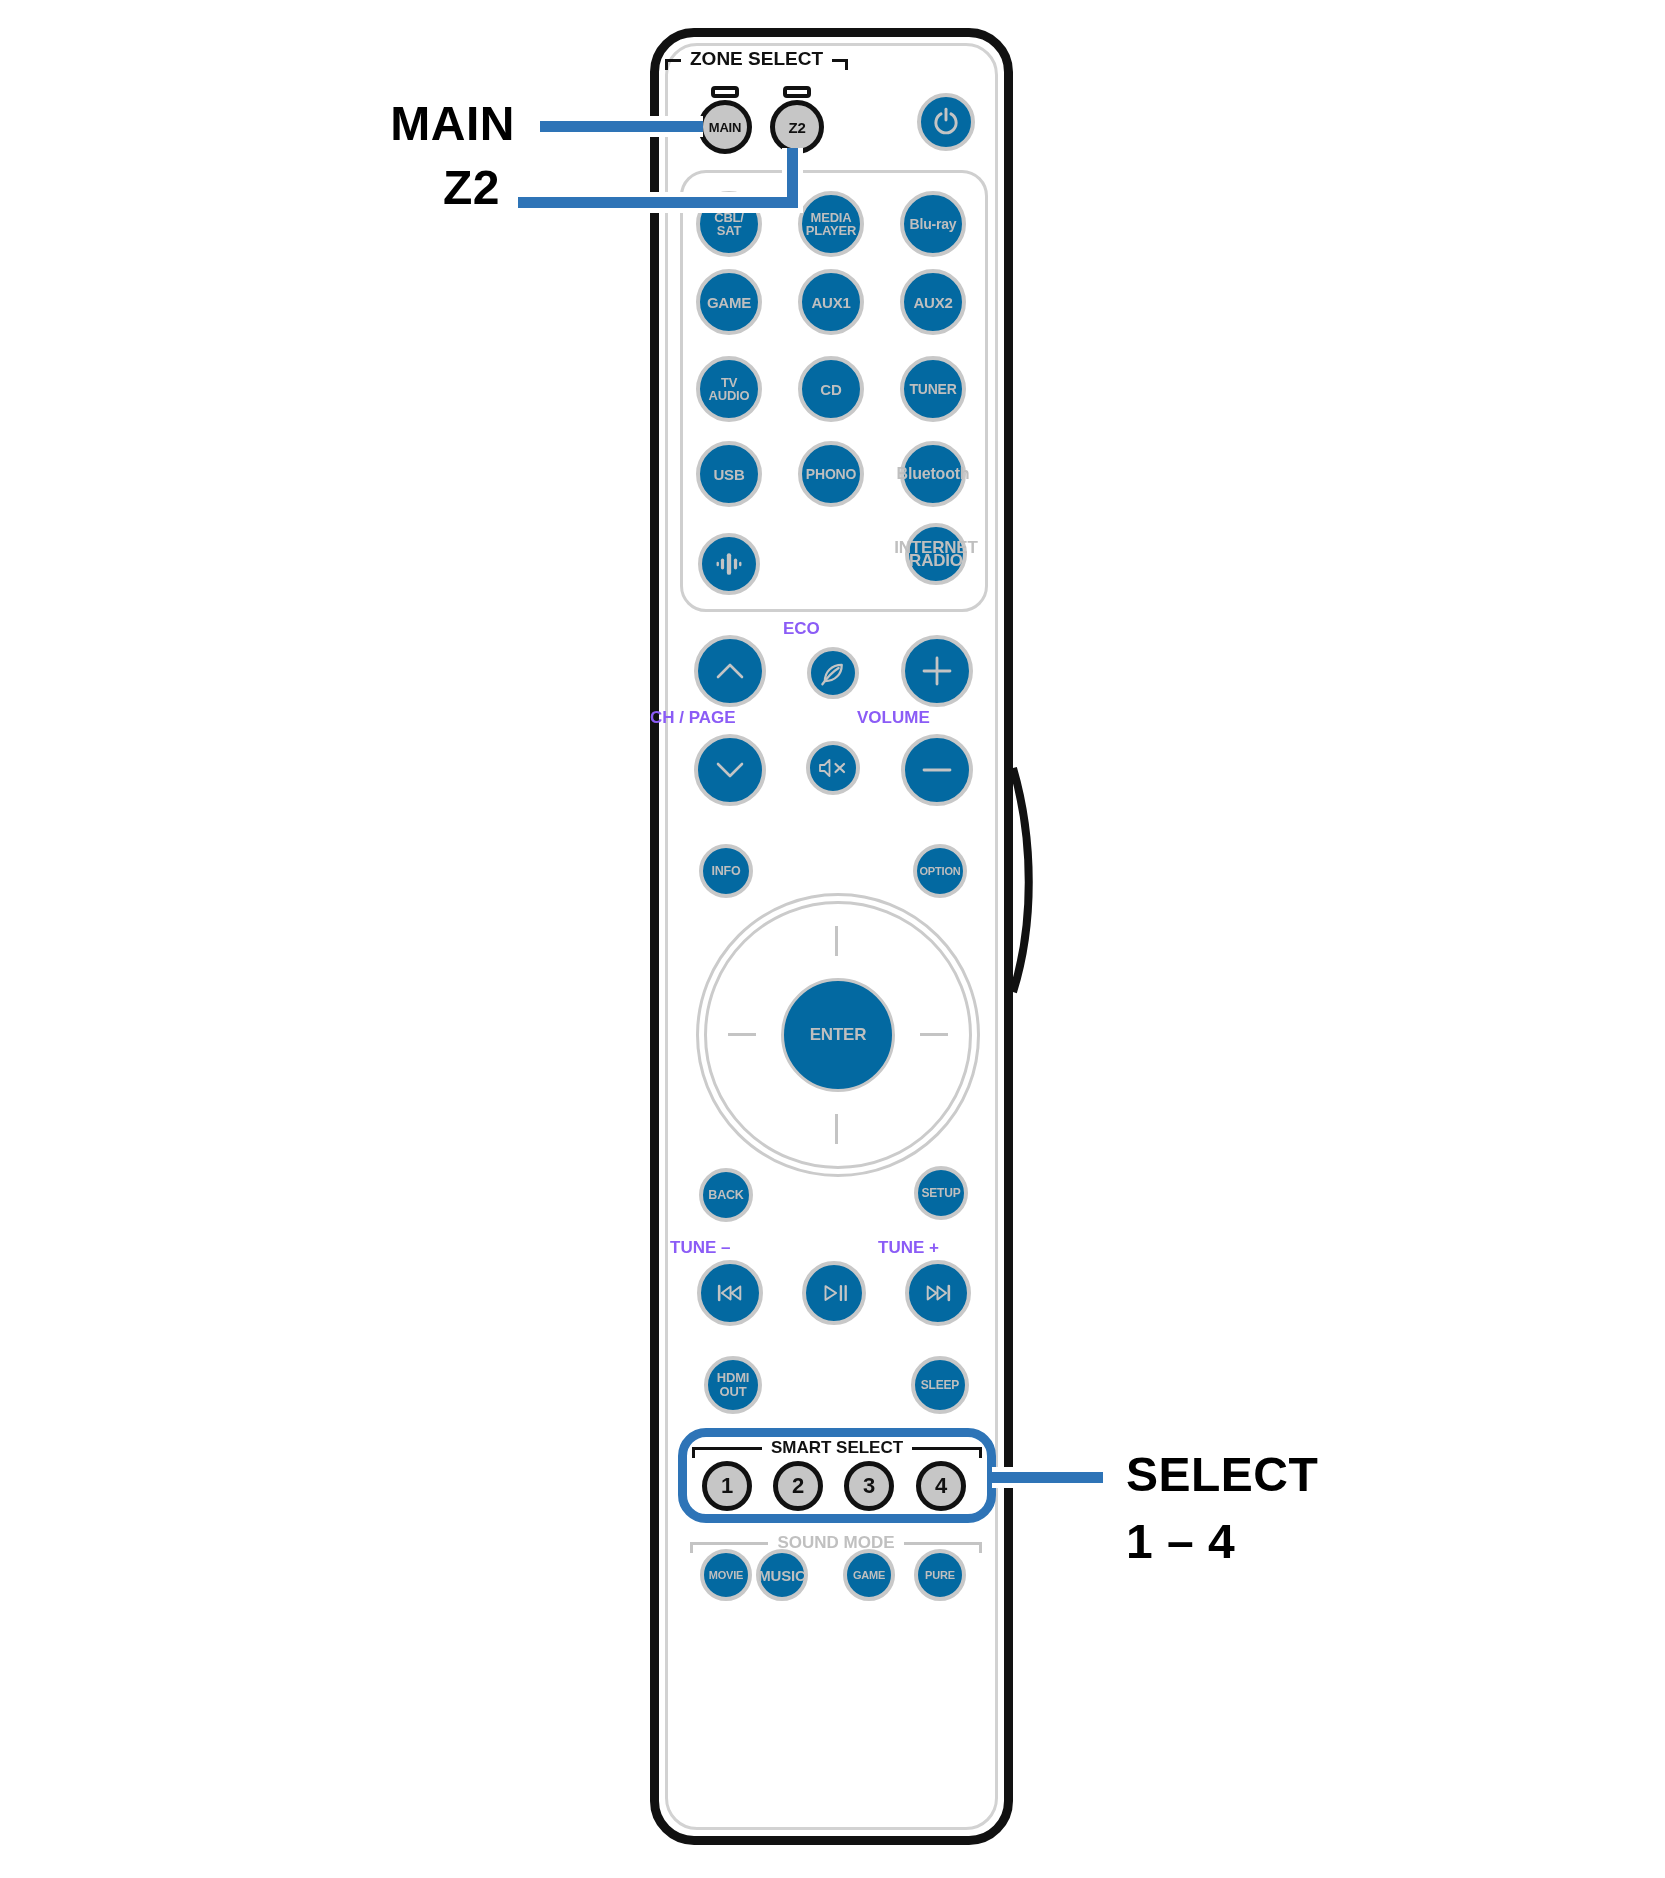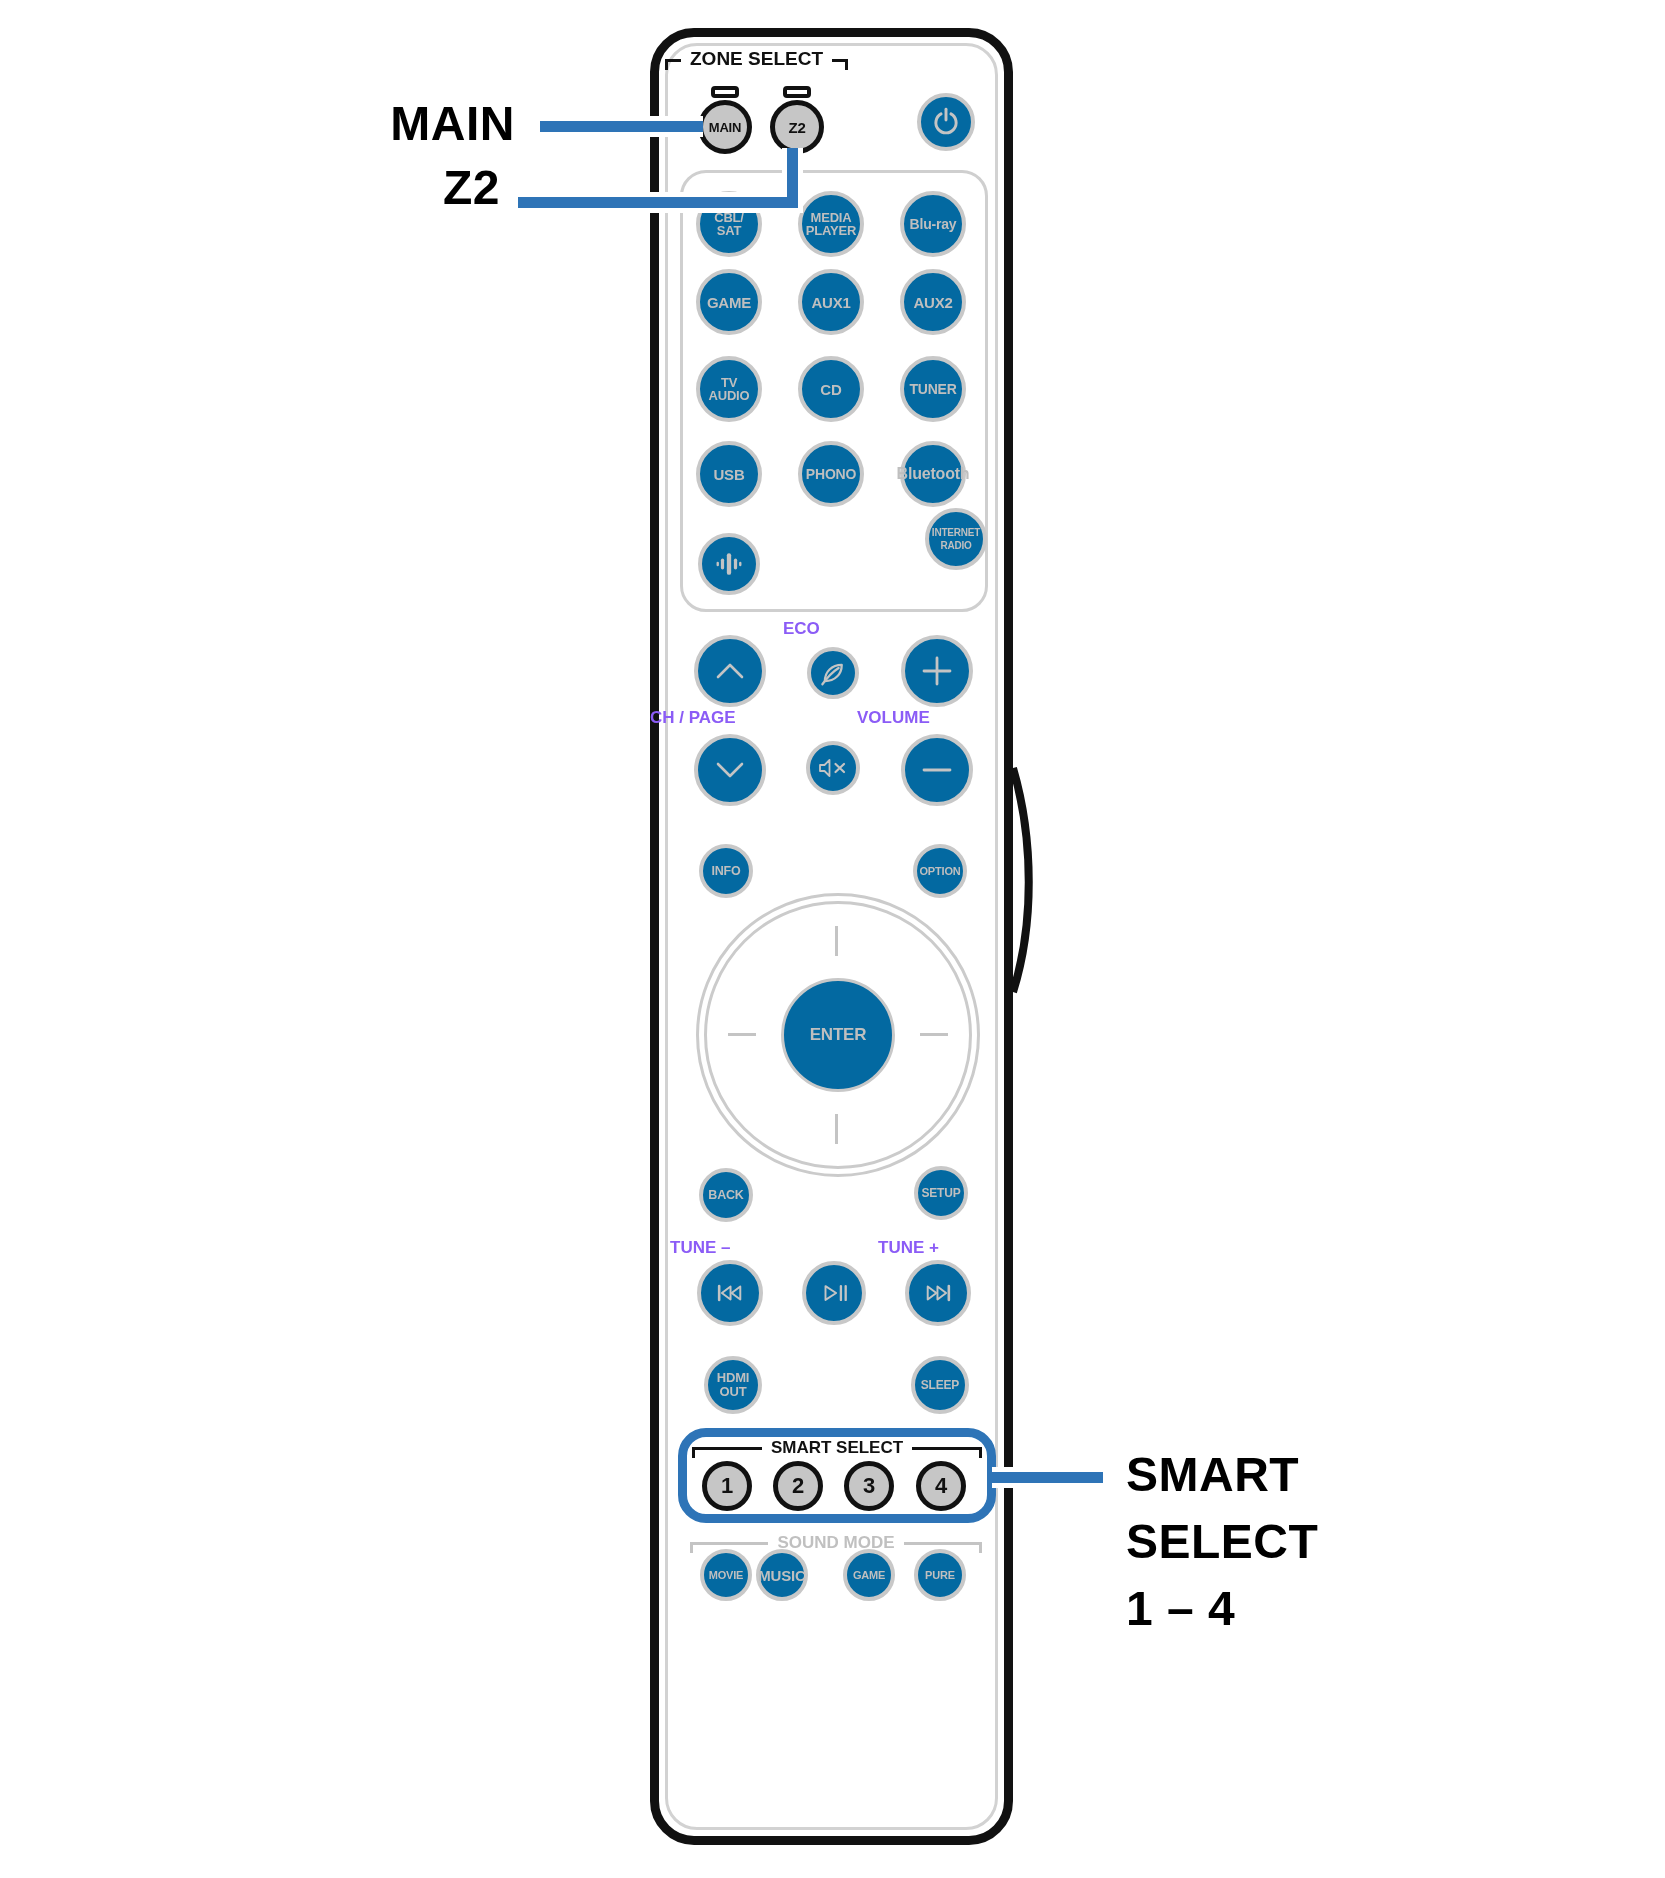--- a/index.html
+++ b/index.html
@@ -121,21 +121,21 @@
 
   <div class="btn" style="left:698px;top:533px;width:62px;height:62px;">
     <svg width="34" height="26" viewBox="0 0 28 24">
       <rect x="12" y="2" width="4" height="20" rx="2" fill="#c4c4c4"></rect>
       <rect x="6.5" y="7" width="3" height="10" rx="1.5" fill="#c4c4c4"></rect>
       <rect x="18.5" y="7" width="3" height="10" rx="1.5" fill="#c4c4c4"></rect>
       <rect x="2.5" y="10" width="2.2" height="4" rx="1.1" fill="#c4c4c4"></rect>
       <rect x="23.3" y="10" width="2.2" height="4" rx="1.1" fill="#c4c4c4"></rect>
     </svg>
   </div>
-  <div class="btn two" style="left:905px;top:508px;width:62px;height:62px;font-size:10px;line-height:13px;margin-left:20px;">
+  <div class="btn two" style="left:905px;top:523px;width:62px;height:62px;font-size:17px;line-height:13px;">
     <span>INTERNET</span>
     <span>RADIO</span>
   </div>
 
   <div class="lab" style="left:783px;top:619px;width:100px;">ECO</div>
 
   <div class="btn" style="left:694px;top:635px;width:72px;height:72px;">
     <svg width="38" height="22" viewBox="0 0 38 22">
       <polyline points="7,17 19,5 31,17" stroke="#c4c4c4" stroke-width="2.6" fill="none" stroke-linecap="round" stroke-linejoin="round"></polyline>
     </svg>
@@ -262,21 +262,20 @@
   <div class="btn" style="left:843px;top:1549px;width:52px;height:52px;font-size:11px;">
     <span>GAME</span>
   </div>
   <div class="btn" style="left:914px;top:1549px;width:52px;height:52px;font-size:11px;">
     <span>PURE</span>
   </div>
 
   <div class="callout" style="left:300px;top:96px;width:215px;text-align:right;line-height:56px;">MAIN</div>
   <div class="callout" style="left:300px;top:160px;width:200px;text-align:right;line-height:56px;">Z2</div>
   <div class="callout" style="left:1126px;top:1441px;line-height:67px;">
-    <div>SMART</div>
     <div>SELECT</div>
     <div>1 – 4</div>
   </div>
 
   <svg class="overlay">
     <path d="M1013 768 C1034 840 1034 925 1013 992" stroke="#111" stroke-width="8" fill="none"></path>
     <g stroke-linecap="butt" fill="none">
       <path d="M540 126.5 H703" stroke="#fff" stroke-width="21"></path>
       <path d="M540 126.5 H703" stroke="#2E74B7" stroke-width="11"></path>
       <path d="M518 202.5 H792.5 V148" stroke="#fff" stroke-width="21"></path>

